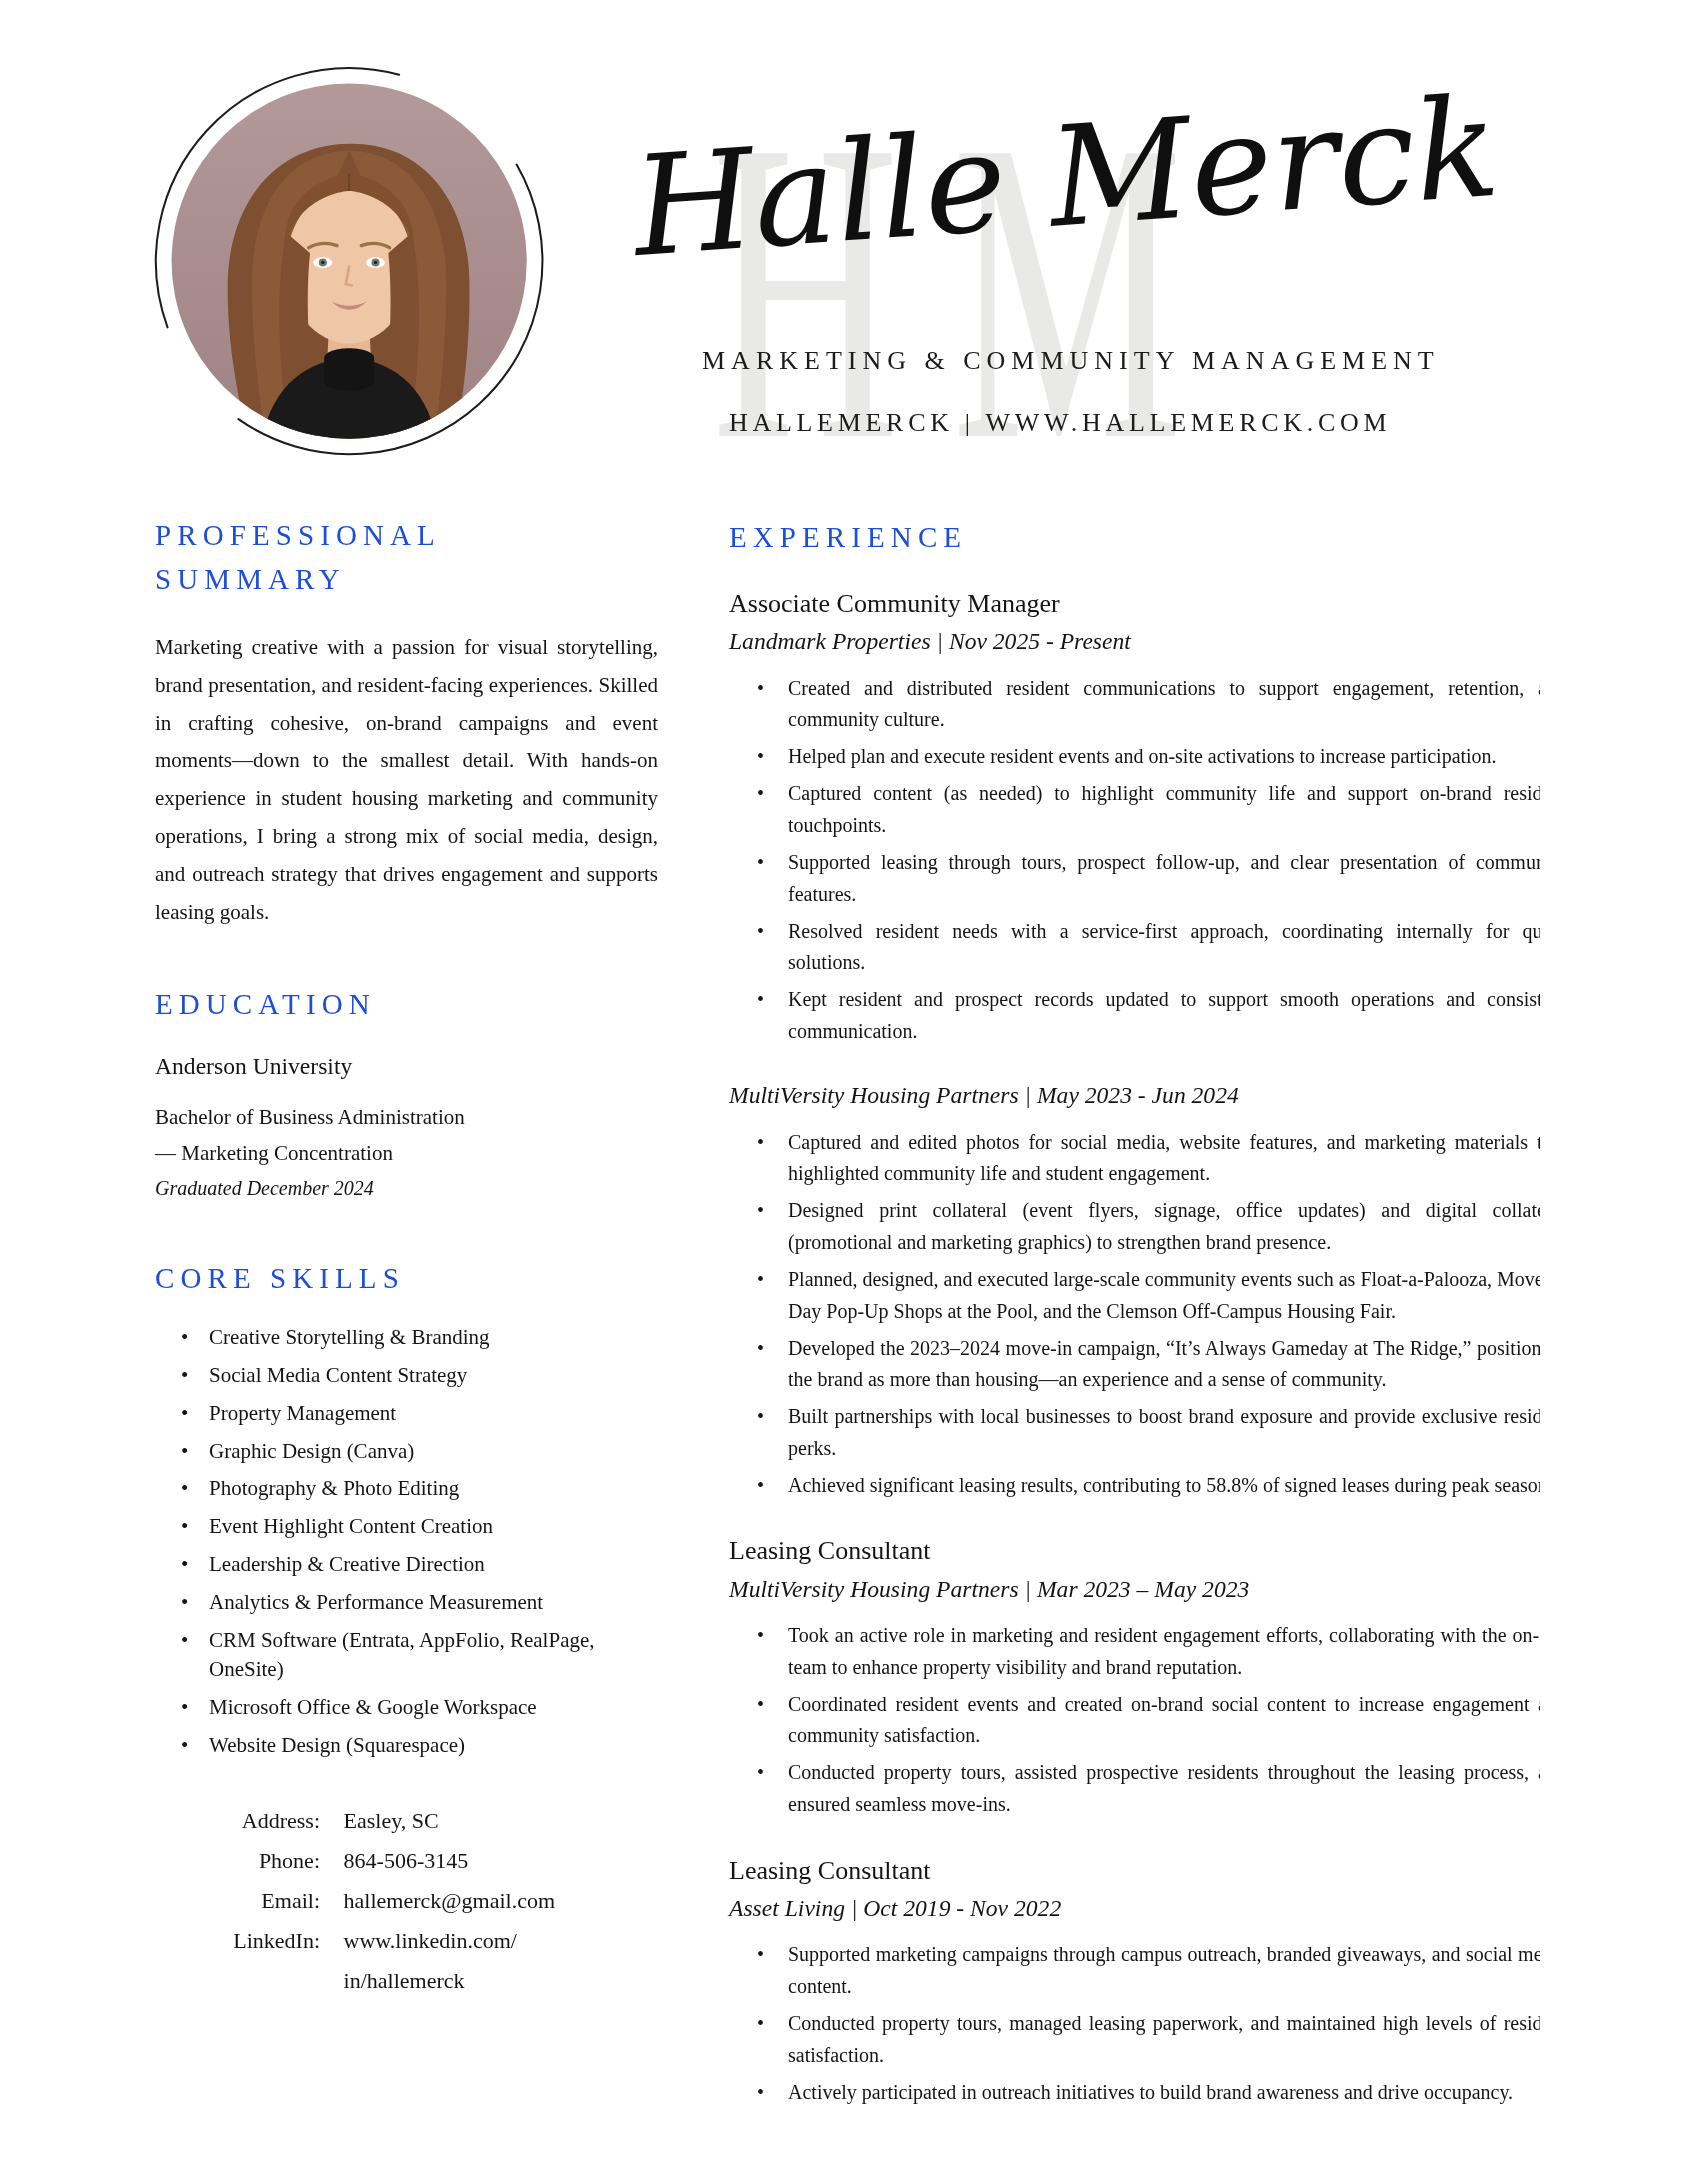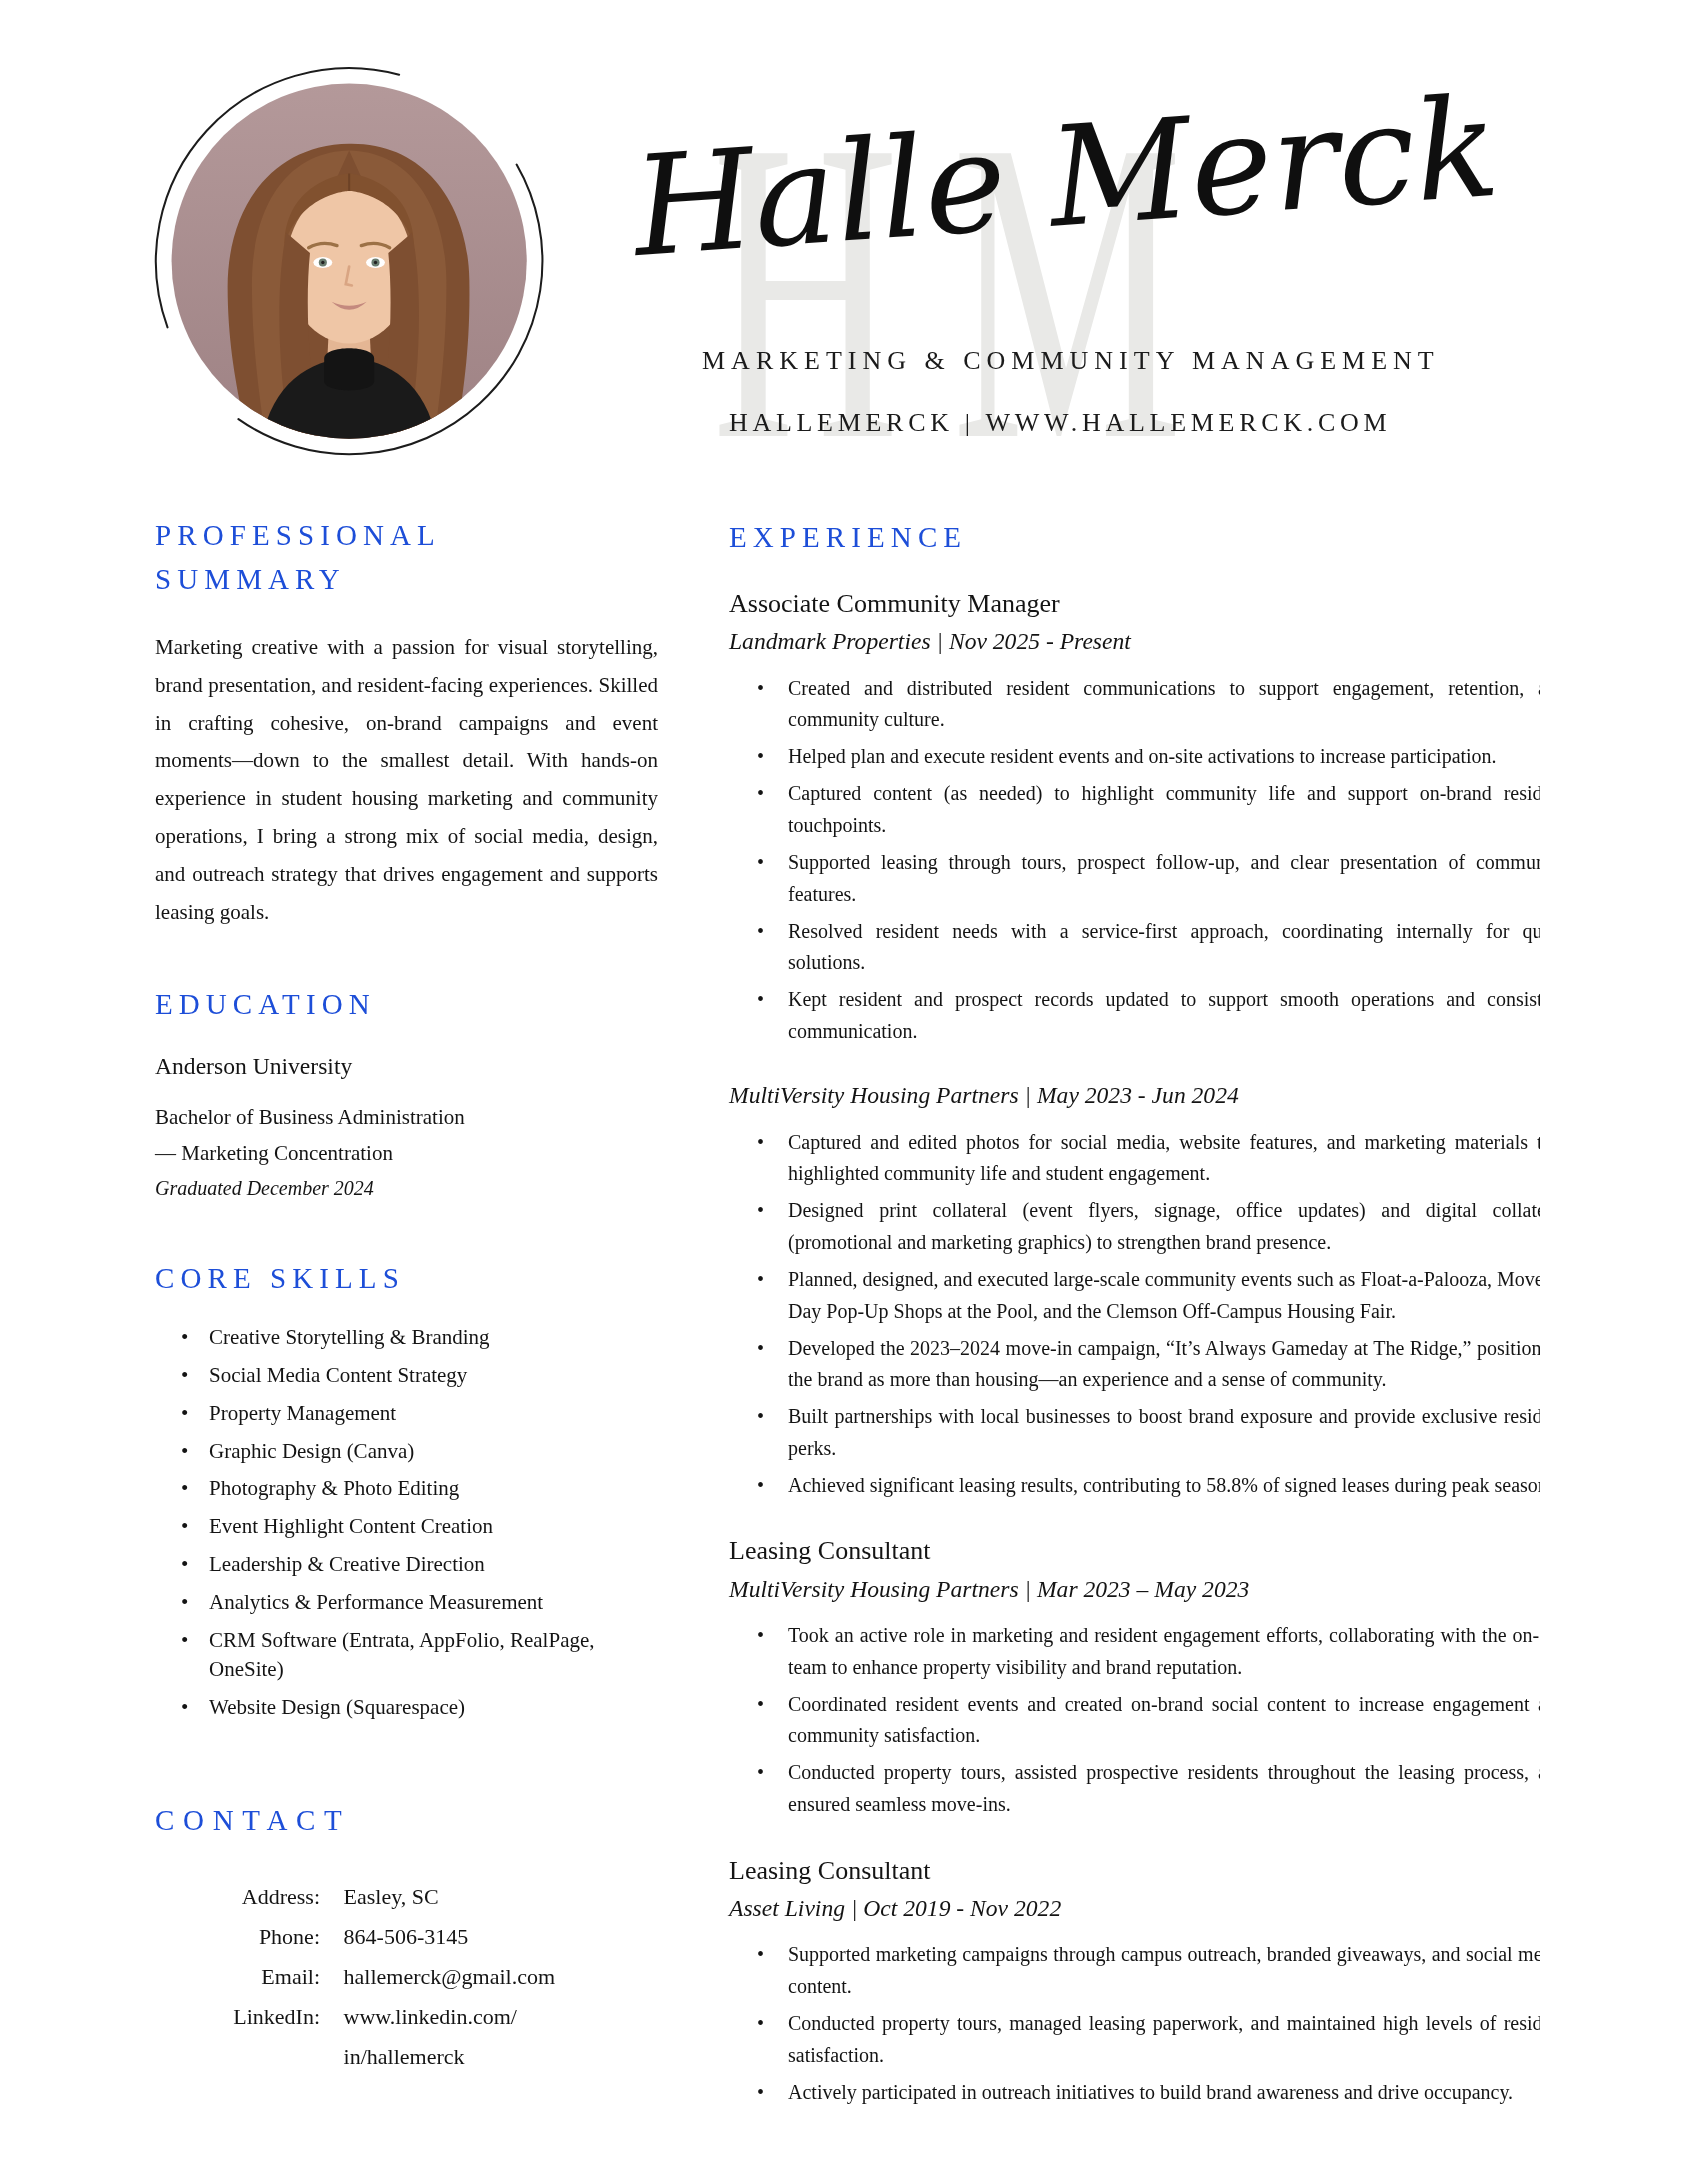--- a/index.html
+++ b/index.html
@@ -167,26 +167,26 @@
       <ul class="skills">
         <li>Creative Storytelling &amp; Branding</li>
         <li>Social Media Content Strategy</li>
         <li>Property Management</li>
         <li>Graphic Design (Canva)</li>
         <li>Photography &amp; Photo Editing</li>
         <li>Event Highlight Content Creation</li>
         <li>Leadership &amp; Creative Direction</li>
         <li>Analytics &amp; Performance Measurement</li>
         <li>CRM Software (Entrata, AppFolio, RealPage, OneSite)</li>
+        <li>Microsoft Office &amp; Google Workspace</li>
         <li>Website Design (Squarespace)</li>
       </ul>
     </section>
 
     <section>
-      <h2 class="section-h contact-heading">CONTACT</h2>
       <div class="contact-rows">
         <div class="c-label">Address:</div>
         <div class="c-value">Easley, SC</div>
         <div class="c-label">Phone:</div>
         <div class="c-value">864-506-3145</div>
         <div class="c-label">Email:</div>
         <div class="c-value">hallemerck@gmail.com</div>
         <div class="c-label">LinkedIn:</div>
         <div class="c-value">
           <div>www.linkedin.com/</div>

